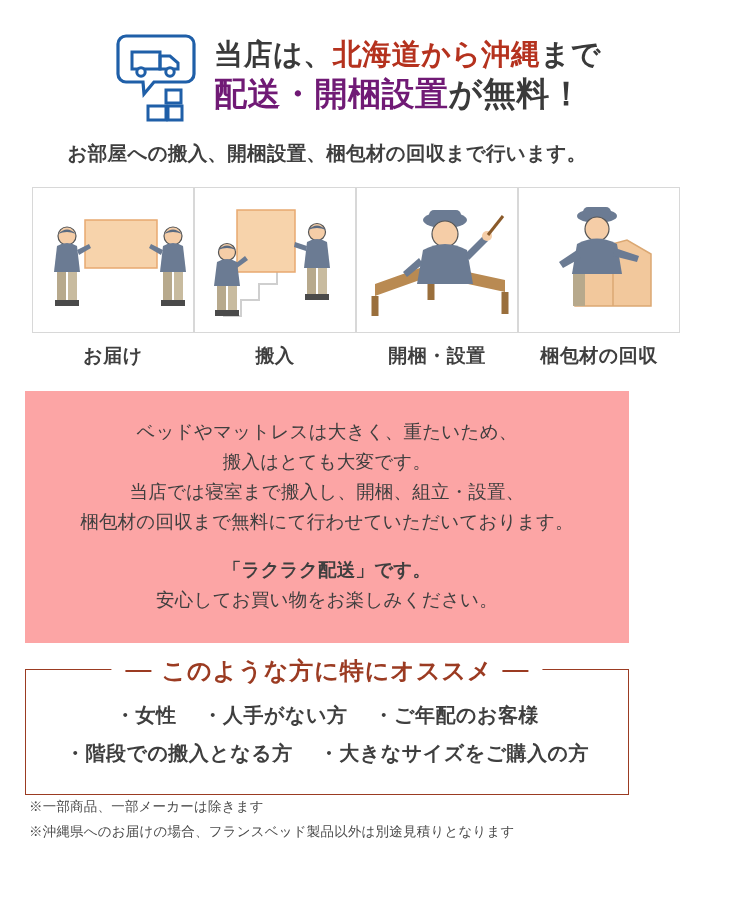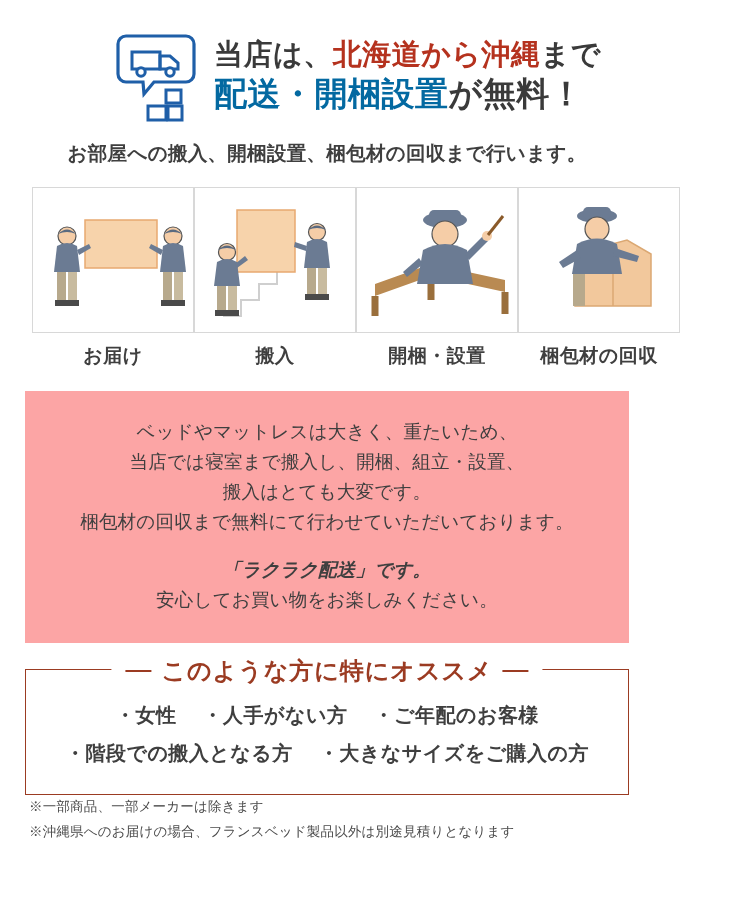--- a/index.html
+++ b/index.html
@@ -37,21 +37,21 @@
     white-space: nowrap;
   }
   .headline .line1 .accent { color: #b5321e; }
   .headline .line2 {
     font-size: 33px;
     font-weight: bold;
     letter-spacing: 0.5px;
     white-space: nowrap;
     color: #3a3a3a;
   }
-  .headline .line2 .accent { color: #0369a1; }
+  .headline .line2 .accent { color: #701a75; }
 
   .subhead {
     text-align: center;
     font-size: 19.5px;
     font-weight: bold;
     color: #3f3f3f;
     margin-top: 16px;
     letter-spacing: 0.3px;
   }
 
@@ -88,21 +88,21 @@
     padding: 26px 10px 28px;
     text-align: center;
   }
   .desc p {
     font-size: 18.5px;
     line-height: 1.62;
     color: #3f3f3f;
     letter-spacing: 0.2px;
   }
   .desc .gap { height: 18px; }
-  .desc .quote { font-weight: bold; font-style: italic; }
+  .desc .quote { font-weight: bold; }
 
   
   .recommend {
     margin-top: 26px;
     border: 1.5px solid #9b3b22;
     padding: 26px 27px 22px;
     position: relative;
     text-align: center;
   }
   .recommend-title {
@@ -270,22 +270,22 @@
           <rect x="54" y="86" width="12" height="32" fill="#b7a98c"></rect>
         </svg>
       </div>
       <div class="step-label">梱包材の回収</div>
     </div>
 
   </div>
 
   <div class="desc">
     <p>ベッドやマットレスは大きく、重たいため、</p>
+    <p>搬入はとても大変です。</p>
     <p>当店では寝室まで搬入し、開梱、組立・設置、</p>
-    <p>搬入はとても大変です。</p>
     <p>梱包材の回収まで無料にて行わせていただいております。</p>
     <div class="gap"></div>
     <p class="quote">「ラクラク配送」です。</p>
     <p>安心してお買い物をお楽しみください。</p>
   </div>
 
   <div class="recommend">
     <div class="recommend-title">
       <span class="dash"></span>
       <span>このような方に特にオススメ</span>

